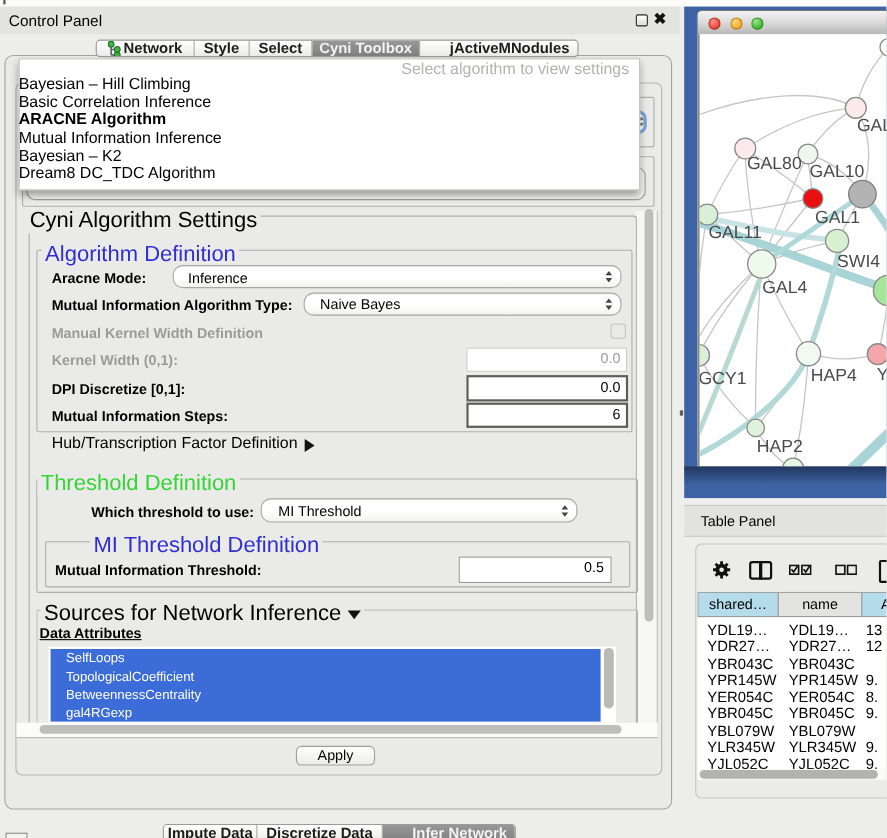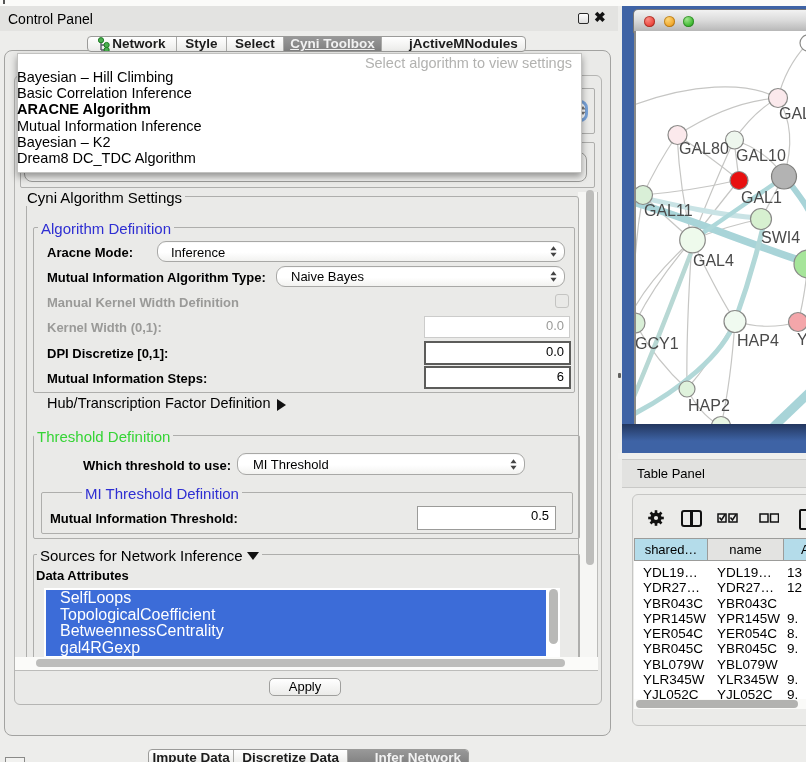--- a/index.html
+++ b/index.html
@@ -8,27 +8,27 @@
   .abs{position:absolute;}
   .b{font-weight:bold;}
   .lbl{font-size:13px;color:#000;white-space:nowrap;}
   .dis{color:#9a9a98;}
   .combo{position:absolute;background:linear-gradient(180deg,#ffffff 0%,#ffffff 55%,#f2f2f0 100%);border:1px solid #a8a8a6;border-radius:9px;
          font-size:13px;color:#000;box-shadow:inset 0 1px 0 #f8f8f8;}
   .combo .ctxt{position:absolute;left:13px;top:3px;}
   .carr{position:absolute;right:7px;top:50%;margin-top:-5.5px;width:7px;height:11px;}
   .field{position:absolute;background:#fff;font-size:13px;text-align:right;}
   .grp{position:absolute;border:1px solid #aeaeac;border-radius:2px;}
-  .gtitle{position:absolute;font-size:15px;background:#eaeae8;padding:0 3px;white-space:nowrap;}
+  .gtitle{position:absolute;font-size:20px;background:#eaeae8;padding:0 3px;white-space:nowrap;}
   .seg{position:absolute;display:flex;border:1px solid #9b9b99;border-radius:4px;
        background:linear-gradient(180deg,#ffffff,#ebebe9);overflow:hidden;}
   .seg div{font-size:13.5px;font-weight:bold;color:#1c1c1c;text-align:center;line-height:15px;
            border-right:1px solid #aaaaa8;}
   .seg div:last-child{border-right:none;padding-left:20px;}
-  .seg .sel{background:linear-gradient(180deg,#989898,#7f7f7f);color:#f2f2f2;text-decoration:underline;}
+  .seg .sel{background:linear-gradient(180deg,#989898,#7f7f7f);color:#f2f2f2;}
 </style>
 </head>
 <body>
 
 <div class="abs" style="left:0;top:0;width:806px;height:6px;background:#fbfbf9;"></div>
 <div class="abs" style="left:3px;top:0;width:2px;height:4px;background:#555;"></div>
 
 <div class="abs" style="left:0;top:6px;width:618px;height:25px;background:#e3e3e1;border-bottom:1px solid #cecece;"></div>
 <div class="abs" style="left:8px;top:11px;font-size:14px;color:#000;">Control Panel</div>
 <div class="abs" style="left:578px;top:13px;width:9px;height:9px;border:1.5px solid #2a2a2a;border-radius:2px;background:linear-gradient(180deg,#fff,#ddd);"></div>
@@ -115,25 +115,25 @@
 </div>
 
 <div class="grp" style="left:41px;top:492px;width:530px;height:40px;"></div>
 <div class="gtitle" style="left:42px;top:485px;color:#2e2ed2;margin-left:40px;">MI Threshold Definition</div>
 <div class="abs lbl b" style="left:50px;top:511px;">Mutual Information Threshold:</div>
 <div class="field" style="left:417px;top:506px;width:131px;height:21px;border:1px solid #9b9b99;padding:1px 6px 0 0;">0.5</div>
 
 <div class="grp" style="left:33px;top:554px;width:545px;height:112px;border-bottom:none;"></div>
 <div class="gtitle" style="left:37px;top:547px;">Sources for Network Inference <span style="display:inline-block;width:0;height:0;border-top:8px solid #111;border-left:6px solid transparent;border-right:6px solid transparent;vertical-align:1px;"></span></div>
 
-<div class="abs lbl b" style="left:36px;top:568px;">Data Attributes</div>
+<div class="abs lbl b" style="left:36px;top:568px;text-decoration:underline;">Data Attributes</div>
 
 <div class="abs" style="left:44px;top:588px;width:516px;height:69px;background:#fff;"></div>
 <div class="abs" style="left:46px;top:590px;width:500px;height:66px;background:#3c6cd8;"></div>
-<div class="abs" style="left:60px;top:590px;font-size:16px;color:#fff;line-height:16.5px;white-space:nowrap;">SelfLoops<br>TopologicalCoefficient<br>BetweennessCentrality<br>gal4RGexp</div>
+<div class="abs" style="left:60px;top:590px;font-size:12px;color:#fff;line-height:16.5px;white-space:nowrap;">SelfLoops<br>TopologicalCoefficient<br>BetweennessCentrality<br>gal4RGexp</div>
 <div class="abs" style="left:549px;top:589px;width:9px;height:55px;background:#b9b9b7;border-radius:5px;"></div>
 
 <div class="abs" style="left:15px;top:657px;width:583px;height:13px;background:#fbfbf9;"></div>
 <div class="abs" style="left:36px;top:659px;width:529px;height:8px;background:#bdbdbb;border-radius:4px;"></div>
 
 <div class="abs" style="left:269px;top:678px;width:70px;height:16px;border:1px solid #9f9f9d;border-radius:5px;background:linear-gradient(180deg,#ffffff,#ebebe9);font-size:13px;text-align:center;line-height:16px;">Apply</div>
 
 <div class="seg" style="left:148px;top:710px;width:319px;height:15px;margin-top:39px;">
   <div style="width:90px;line-height:15px;">Impute Data</div>
   <div style="width:120px;line-height:15px;">Discretize Data</div>

